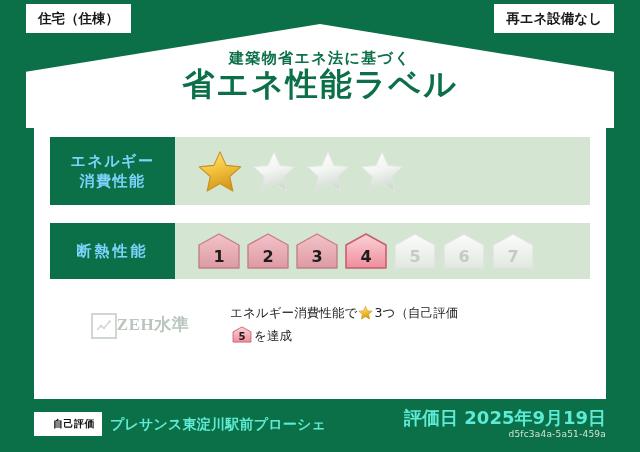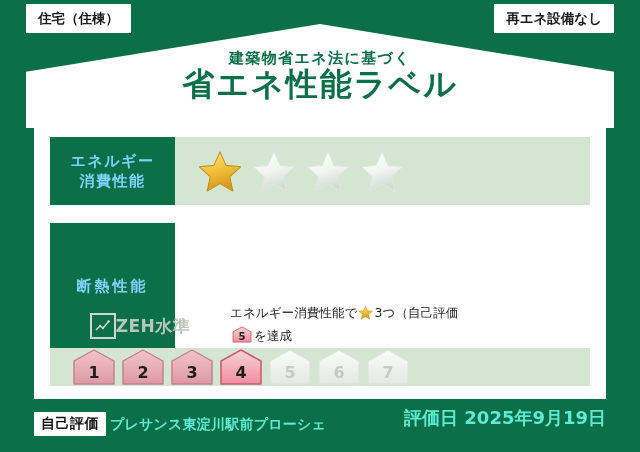--- a/index.html
+++ b/index.html
@@ -82,21 +82,21 @@
   
   .perf-row {
     position: absolute;
     left: 16px;
     width: 540px;
     height: 68px;
     display: flex;
     align-items: stretch;
   }
   .perf-row.energy     { top: 18px; }
-  .perf-row.insulation { top: 104px; height: 56px; flex-direction: column; }
+  .perf-row.insulation { top: 104px; height: 56px; }
 
   .row-label {
     width: 125px;
     flex: 0 0 125px;
     background: #0b7048;
     color: #7dd3fc;
     display: flex;
     flex-direction: column;
     align-items: center;
     justify-content: center;
@@ -150,23 +150,23 @@
     position: absolute;
     left: 16px;
     top: 182px;
     width: 540px;
     display: flex;
     align-items: flex-start;
   }
   .zeh-mark {
     flex: 0 0 180px;
     display: flex;
-    align-items: center;
     justify-content: center;
     padding-top: 12px;
+    font-family: Liberation Serif, serif;
   }
   .zeh-icon {
     width: 26px; height: 26px;
     border: 2px solid #cfd8cf;
     display: flex; align-items: center; justify-content: center;
   }
   .zeh-text {
     font-size: 17px;
     font-weight: bold;
     color: #b9c6bd;
@@ -206,24 +206,24 @@
     bottom: 0;
     width: 640px;
     height: 50px;
   }
   .self-eval {
     position: absolute;
     left: 34px;
     top: 10px;
     background: #ffffff;
     color: #0f0f0f;
-    font-size: 14px;
+    font-size: 10px;
     font-weight: bold;
     letter-spacing: 0.5px;
-    padding: 3px 7px 4px 7px;
+    padding: 3px 7px 4px 19px;
     line-height: 17px;
   }
   .bldg-name {
     position: absolute;
     left: 110px;
     top: 12px;
     color: #5eead4;
     font-size: 14px;
     font-weight: bold;
     line-height: 20px;
@@ -403,15 +403,16 @@
             </svg><span class="num">5</span></span><span>を達成</span>
       </div>
     </div>
 
   </div>
 
   <div class="footer">
     <span class="self-eval">自己評価</span>
     <span class="bldg-name">プレサンス東淀川駅前プローシェ</span>
     <span class="eval-date"><span>評価日</span> <span>2025年9月19日</span></span>
+    <span class="eval-id">d5fc3a4a-5a51-459a</span>
   </div>
 
 </div>
 
 </body></html>

